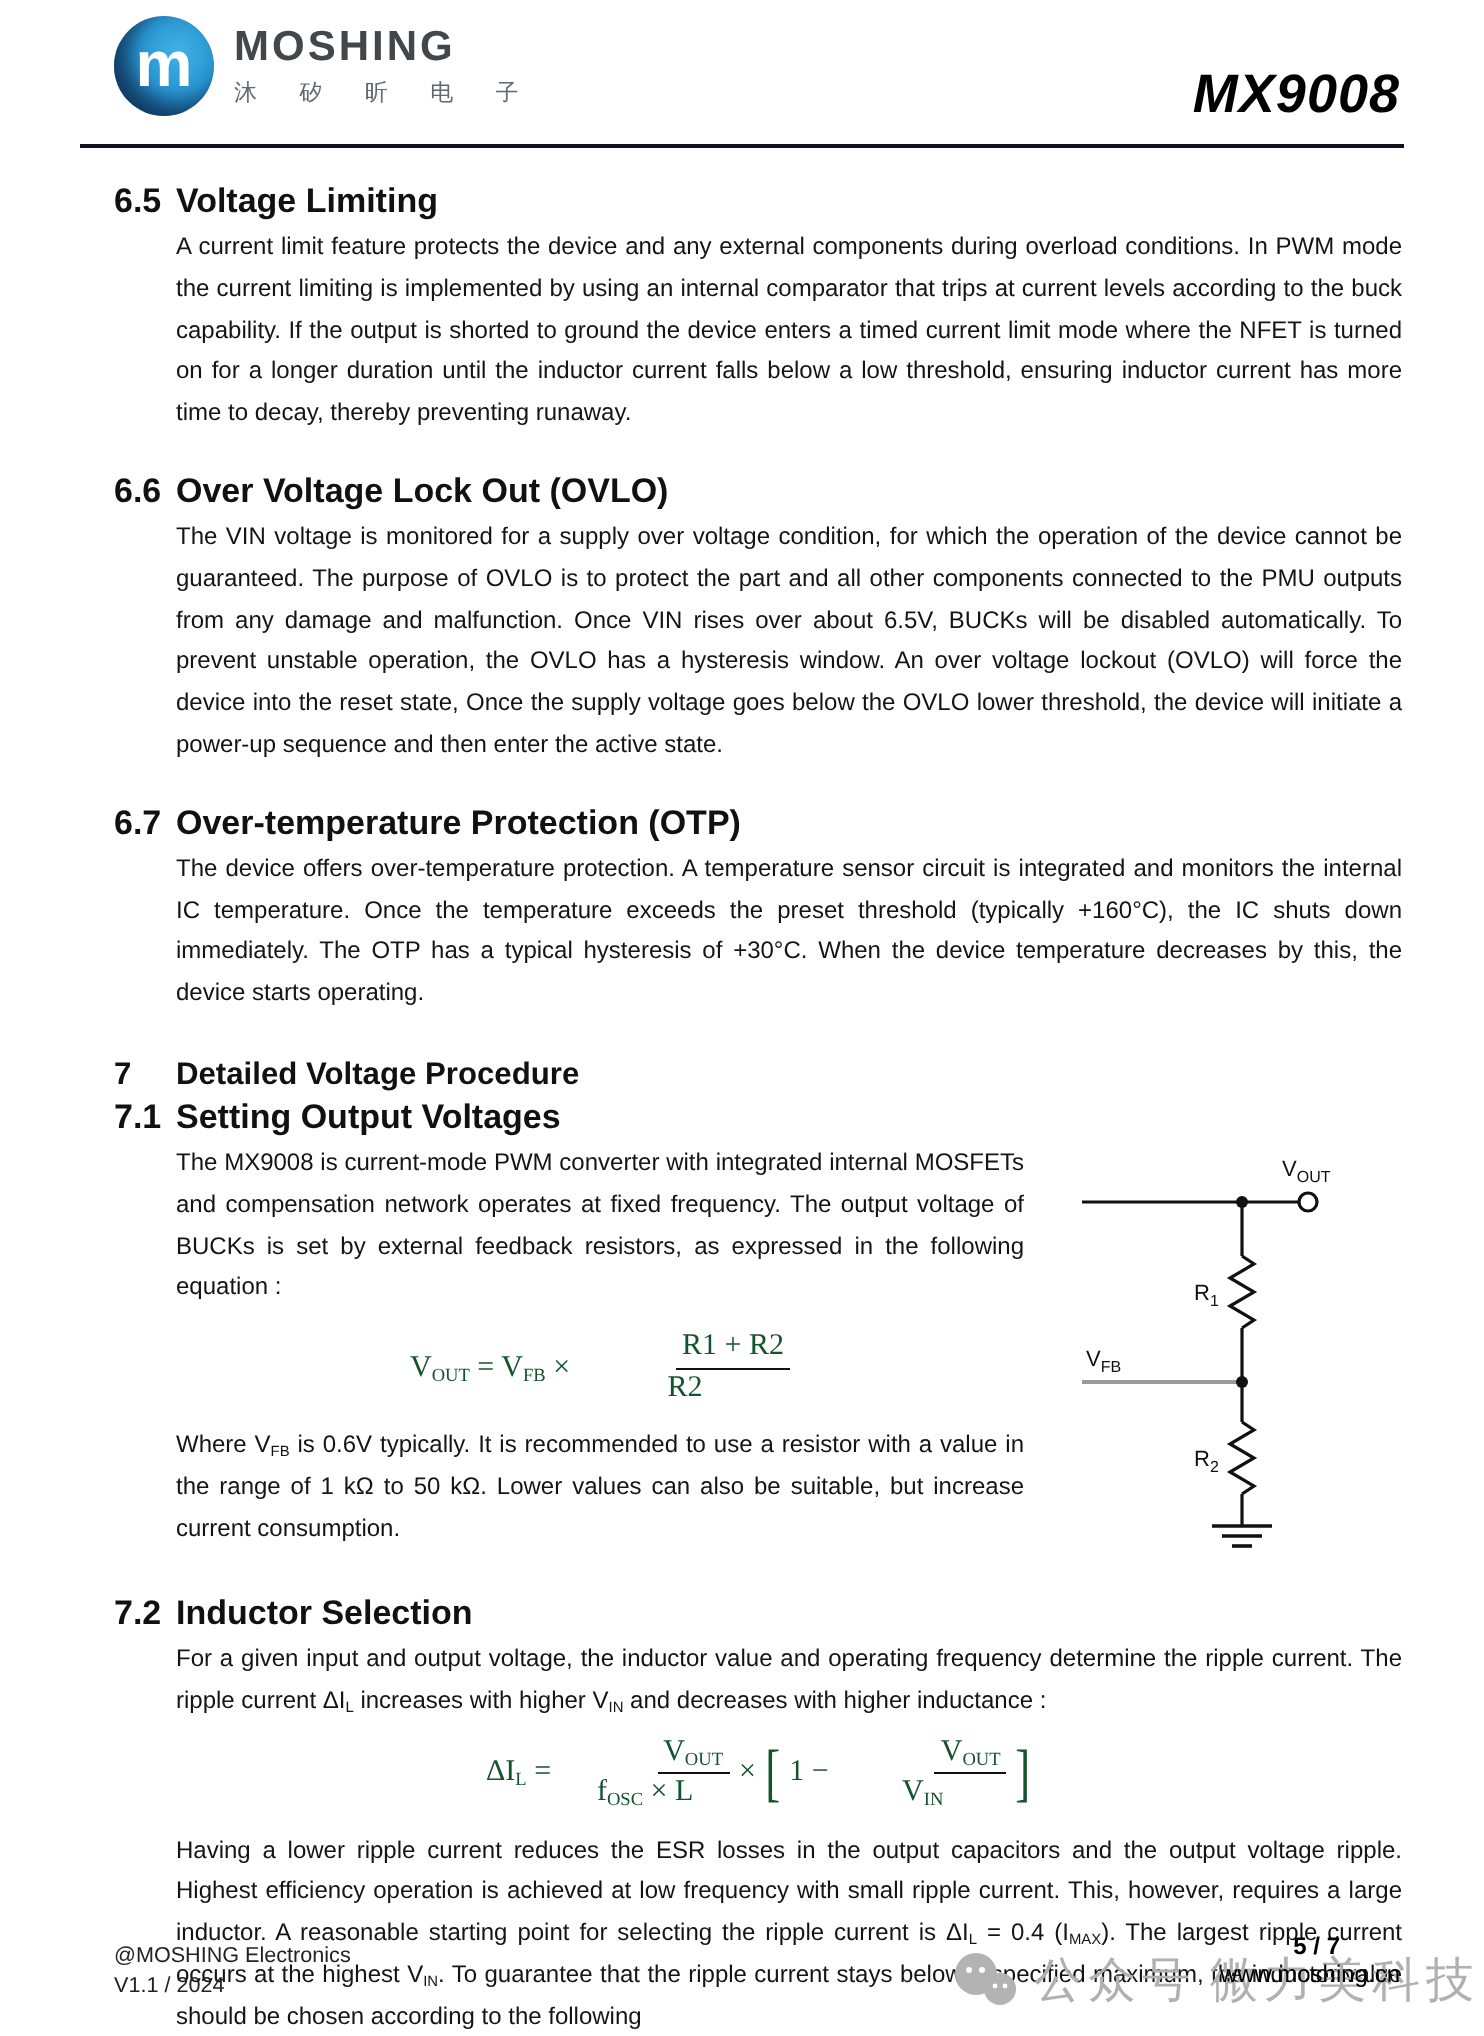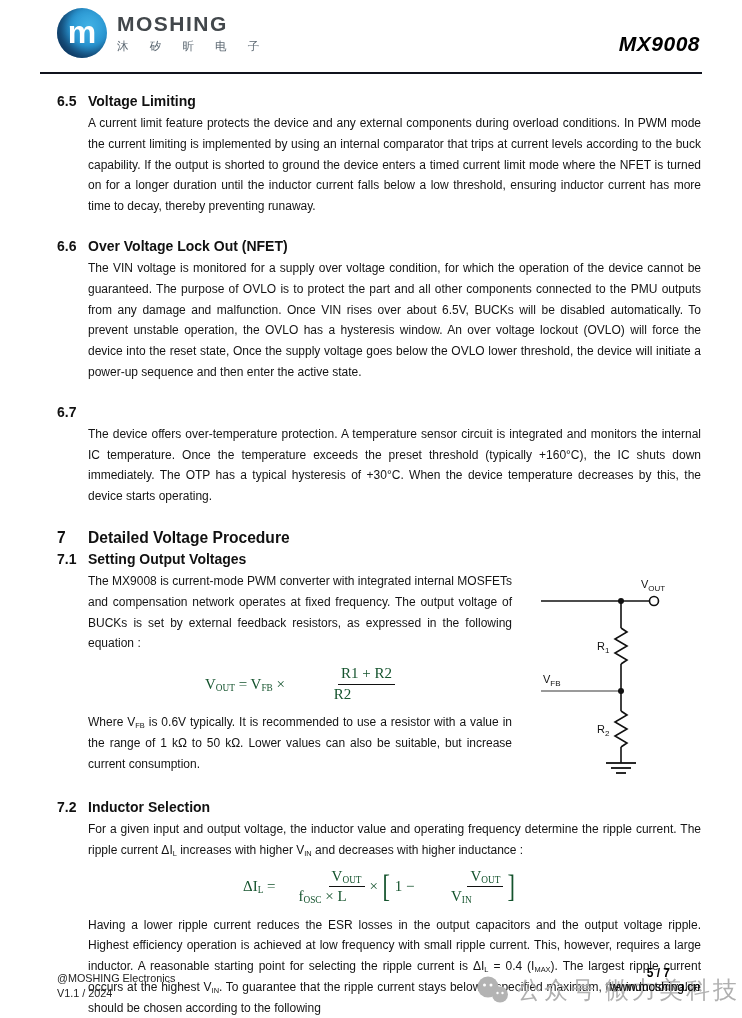--- a/index.html
+++ b/index.html
@@ -15,26 +15,26 @@
   .logo-mark {
     width:50px; height:50px; border-radius:50%;
     background: radial-gradient(circle at 64% 36%, #41b1e4 0%, #2a97d3 42%, #1a6097 78%, #0f3d66 100%);
     box-shadow: inset 7px -5px 10px rgba(8,28,56,.55);
     display:flex; align-items:center; justify-content:center;
   }
   .logo-m { color:#fff; font-weight:bold; font-size:32px; line-height:1; transform:translateY(-1px); }
   .brand-col { display:flex; flex-direction:column; gap:3px; }
   .brand-en { font-size:21px; font-weight:bold; color:#42474b; letter-spacing:1.5px; }
   .brand-cn { font-size:11.5px; color:#5d6973; letter-spacing:9px; white-space:nowrap; }
-  .part-number { position:absolute; right:0; top:26px; font-size:21px; font-weight:bold; font-style:italic; color:#000; letter-spacing:0.5px; }
+  .part-number { position:absolute; right:0; top:26px; font-size:27px; font-weight:bold; font-style:italic; color:#000; letter-spacing:0.5px; }
 
   
   .content { position:absolute; top:92px; left:57px; width:644px; }
   .sec { margin-bottom:20px; }
-  .sec-h { display:flex; font-weight:bold; font-size:14px; line-height:18px; margin-bottom:3px; }
+  .sec-h { display:flex; font-weight:bold; font-size:17px; line-height:18px; margin-bottom:3px; }
   .sec-h .num { min-width:24px; margin-right:7px; }
   .sec-h.big { font-size:15.6px; line-height:21px; margin-bottom:2px; }
   .sec-h.big .num { min-width:24px; }
   .body-p {
     margin-left:31px; font-size:12px; line-height:20.8px;
     text-align:justify; color:#141414;
   }
   sub { font-size:0.62em; line-height:0; vertical-align:-0.25em; letter-spacing:0; }
 
   .s7-block { margin-bottom:0; }
@@ -94,28 +94,29 @@
     <div class="sec-h">
       <span class="num">6.5</span>
       <span>Voltage Limiting</span>
     </div>
     <p class="body-p">A current limit feature protects the device and any external components during overload conditions. In PWM mode the current limiting is implemented by using an internal comparator that trips at current levels according to the buck capability. If the output is shorted to ground the device enters a timed current limit mode where the NFET is turned on for a longer duration until the inductor current falls below a low threshold, ensuring inductor current has more time to decay, thereby preventing runaway.</p>
   </div>
 
   <div class="sec">
     <div class="sec-h">
       <span class="num">6.6</span>
-      <span>Over Voltage Lock Out (NFET)</span>
+      <span>Over Voltage Lock Out (OVLO)</span>
     </div>
     <p class="body-p">The VIN voltage is monitored for a supply over voltage condition, for which the operation of the device cannot be guaranteed. The purpose of OVLO is to protect the part and all other components connected to the PMU outputs from any damage and malfunction. Once VIN rises over about 6.5V, BUCKs will be disabled automatically. To prevent unstable operation, the OVLO has a hysteresis window. An over voltage lockout (OVLO) will force the device into the reset state, Once the supply voltage goes below the OVLO lower threshold, the device will initiate a power-up sequence and then enter the active state.</p>
   </div>
 
   <div class="sec">
     <div class="sec-h">
       <span class="num">6.7</span>
+      <span>Over-temperature Protection (OTP)</span>
     </div>
     <p class="body-p">The device offers over-temperature protection. A temperature sensor circuit is integrated and monitors the internal IC temperature. Once the temperature exceeds the preset threshold (typically +160°C), the IC shuts down immediately. The OTP has a typical hysteresis of +30°C. When the device temperature decreases by this, the device starts operating.</p>
   </div>
 
   <div class="s7-block">
     <div class="sec-h big">
       <span class="num">7</span>
       <span>Detailed Voltage Procedure</span>
     </div>
   </div>

